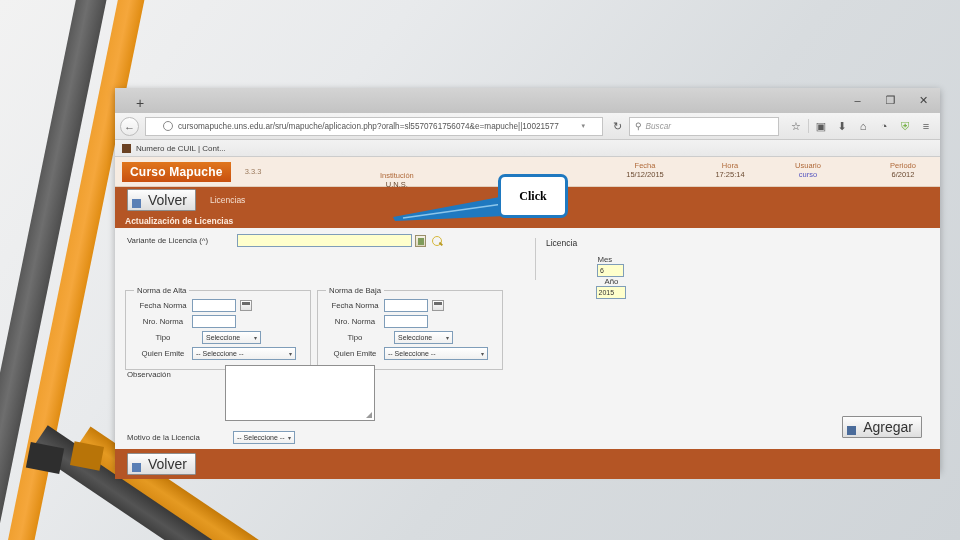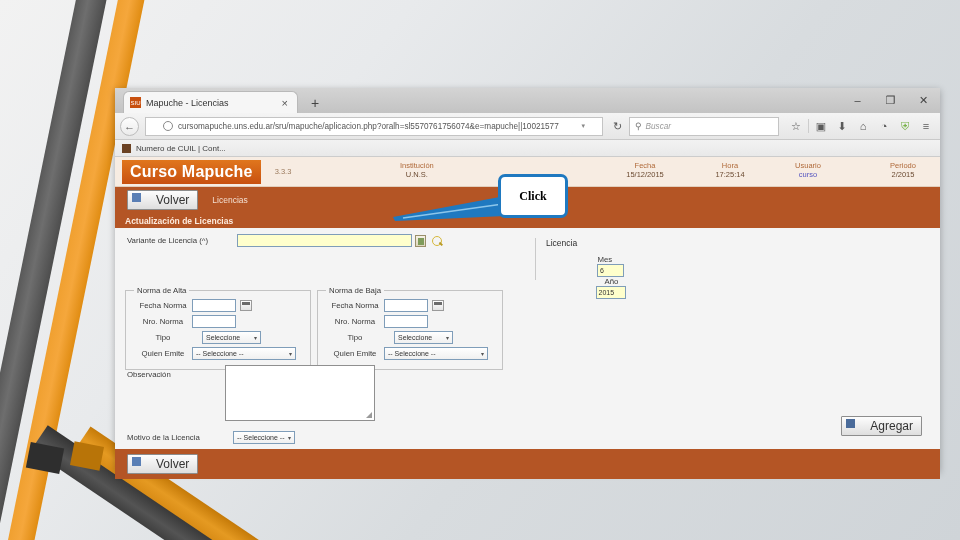--- a/index.html
+++ b/index.html
@@ -189,44 +189,44 @@
     height: 30px;
     background: #f7ece2;
     display: flex; align-items: center;
     position: relative;
     border-bottom: 1px solid #e2cfbd;
   }
   .logo {
     margin-left: 7px;
     background: linear-gradient(#e0761d,#c8500f);
     color: #fff;
-    font-size: 16px; font-weight: bold;
+    font-size: 12px; font-weight: bold;
     padding: 3px 8px;
     letter-spacing: .2px;
     font-family: "Liberation Sans", sans-serif;
   }
   .version { font-size: 7.5px; color: #9c7b5e; margin-left: 14px; }
   .hdr-field { position: absolute; text-align: center; }
   .hdr-lab { font-size: 7.5px; color: #b06a3a; display:block; line-height: 1.25; }
   .hdr-val { font-size: 7.5px; color: #6b4a31; display:block; line-height: 1.25; }
   .hdr-val.user { color: #5555c0; }
 
   
   .apptoolbar {
     height: 26px;
     background: #b45525;
     display: flex; align-items: center;
     padding-left: 12px;
   }
   .btn3d {
     background: linear-gradient(#fdfdfd,#dedede);
     border: 1px solid #8d8d8d;
-    font-size: 12px; color: #333;
+    font-size: 14px; color: #333;
     padding: 2px 8px 2px 4px;
-    display: inline-flex; align-items: flex-start; gap: 15px;
+    display: inline-flex; align-items: flex-end; gap: 7px;
     border-radius: 1px;
   }
   .btn3d .bi {
     width: 9px; height: 9px; display:inline-block;
     background: #5a7fb5;
   }
   .toolbar-title { font-size: 8.5px; color: #f3ded0; margin-left: 14px; }
 
   
   .panel { background: #f4f4f4; height: 236px; position: relative; }
@@ -359,25 +359,20 @@
   <div class="ribbon ribbon-gray-1"></div>
   <div class="ribbon ribbon-orange-1"></div>
   <div class="ribbon ribbon-gray-2"></div>
   <div class="ribbon ribbon-orange-2"></div>
   <div class="ribbon ribbon-cap-gray"></div>
   <div class="ribbon ribbon-cap-orange"></div>
 
   <div id="browser">
 
     <div class="tabbar">
-      <div class="tab">
-        <span class="tab-favicon">SIU</span>
-        <span class="tab-title">Mapuche - Licencias</span>
-        <span class="tab-close">×</span>
-      </div>
       <div class="tab-new">+</div>
       <div class="wincontrols">
         <span>–</span>
         <span>❐</span>
         <span>✕</span>
       </div>
     </div>
 
     <div class="navbar">
       <div class="navbtn">←</div>
@@ -405,39 +400,39 @@
       <span class="bk-ico"></span>
       <span class="bk-label">Numero de CUIL | Cont...</span>
     </div>
 
     <div class="page">
 
       <div class="appheader">
         <div class="logo">Curso Mapuche</div>
         <div class="version">3.3.3</div>
 
-        <div class="hdr-field" style="left:265px; top:4px;margin-left:20px;">
+        <div class="hdr-field" style="left:265px; top:14px;">
           <span class="hdr-lab">Institución</span>
           <span class="hdr-val">U.N.S.</span>
         </div>
         <div class="hdr-field" style="left:500px; top:4px; width:60px;">
           <span class="hdr-lab">Fecha</span>
           <span class="hdr-val">15/12/2015</span>
         </div>
         <div class="hdr-field" style="left:585px; top:4px; width:60px;">
           <span class="hdr-lab">Hora</span>
           <span class="hdr-val">17:25:14</span>
         </div>
         <div class="hdr-field" style="left:665px; top:4px; width:56px;">
           <span class="hdr-lab">Usuario</span>
           <span class="hdr-val user">curso</span>
         </div>
         <div class="hdr-field" style="left:760px; top:4px; width:56px;">
           <span class="hdr-lab">Periodo</span>
-          <span class="hdr-val">2/2015</span>
+          <span class="hdr-val">6/2012</span>
         </div>
       </div>
 
       <div class="apptoolbar">
         <div class="btn3d">
           <span class="bi"></span>
           <span>Volver</span>
         </div>
         <div class="toolbar-title">Licencias</div>
       </div>

